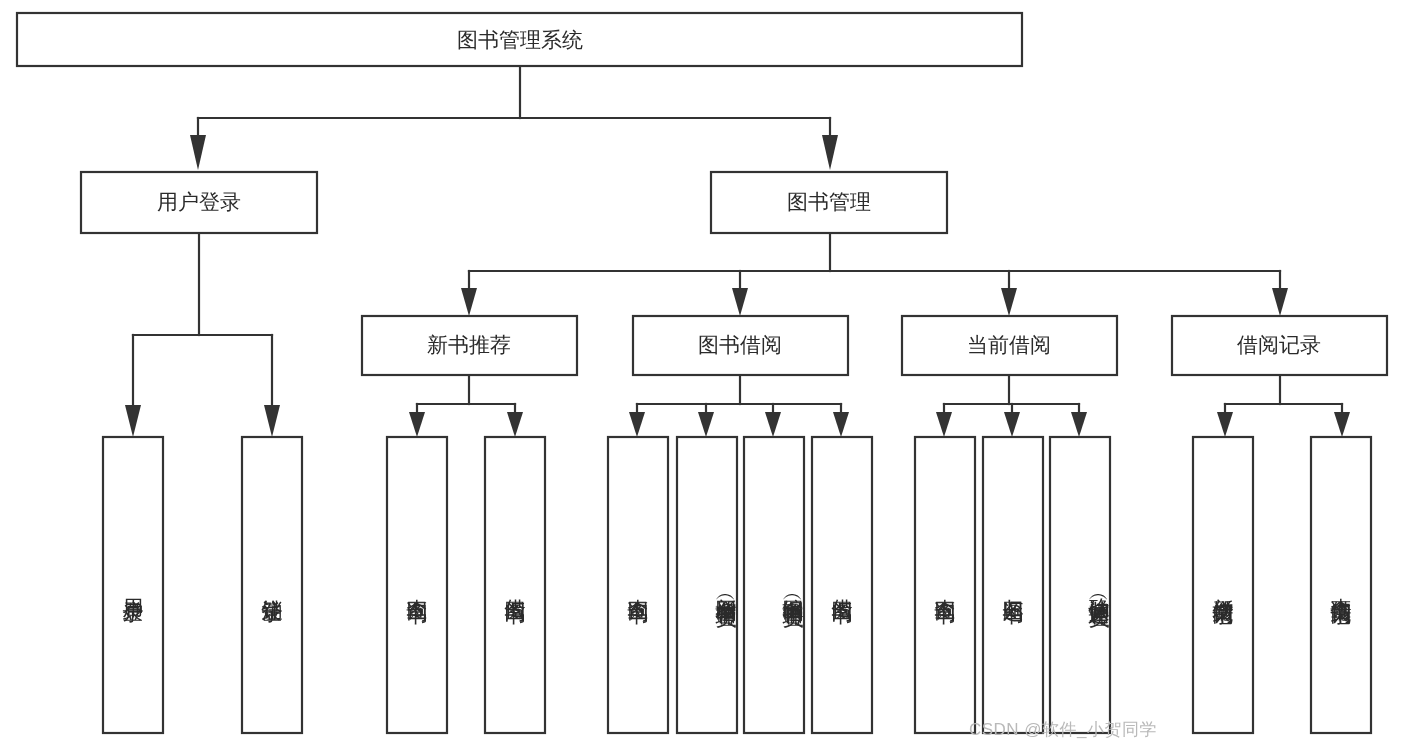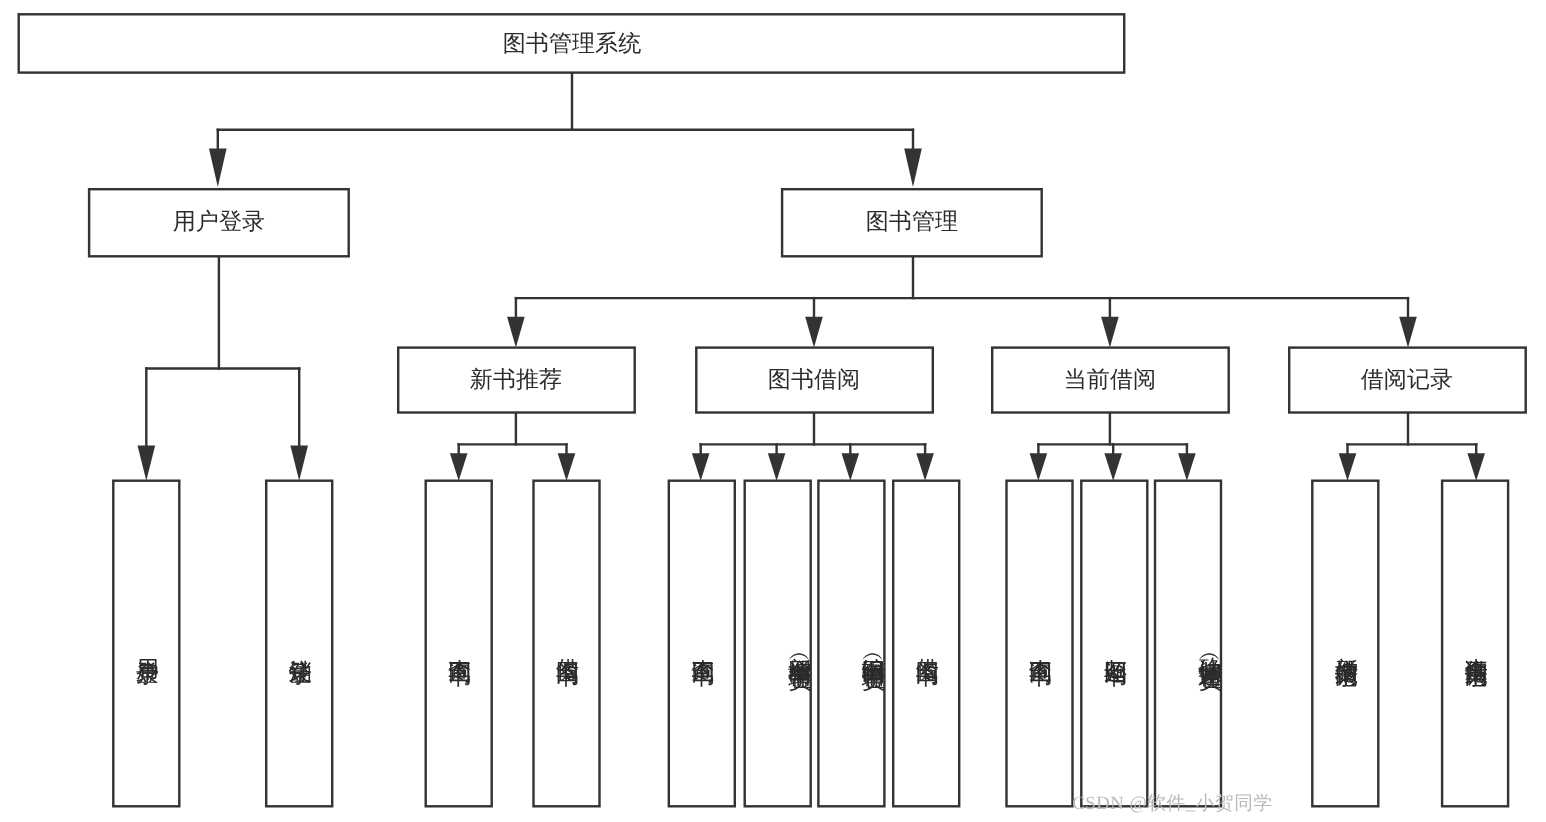--- a/index.html
+++ b/index.html
@@ -61,21 +61,21 @@
     display: flex;
     align-items: center;
     justify-content: center;
     text-align: center;
     pointer-events: none;
   }
   .watermark {
     position: absolute;
     right: 8px;
     bottom: 6px;
-    font-family: Liberation Serif, serif;
+    font-family: Liberation Sans, sans-serif;
     font-size: 17px;
     color: #b9b9b9;
     letter-spacing: 0.5px;
     white-space: nowrap;
   }
 </style>
 </head>
 <body>
 
 <div id="diagram-root">

